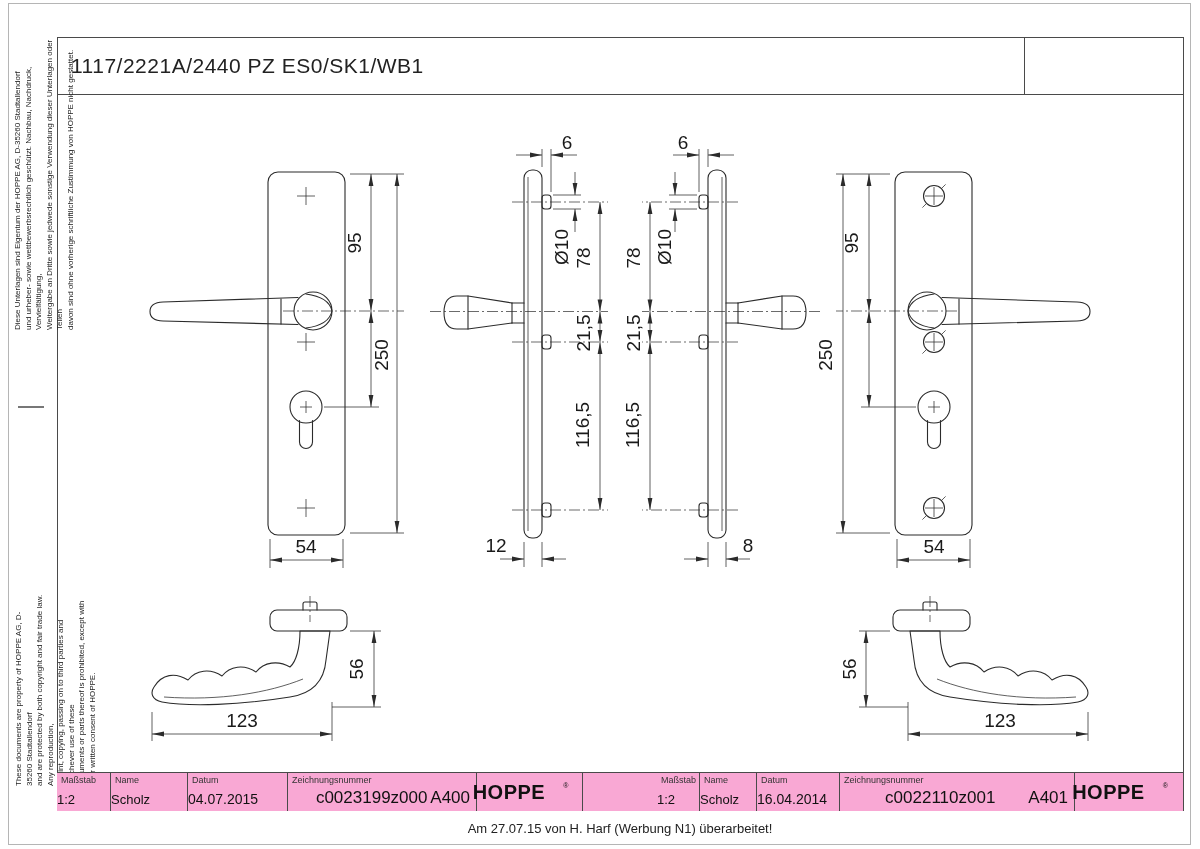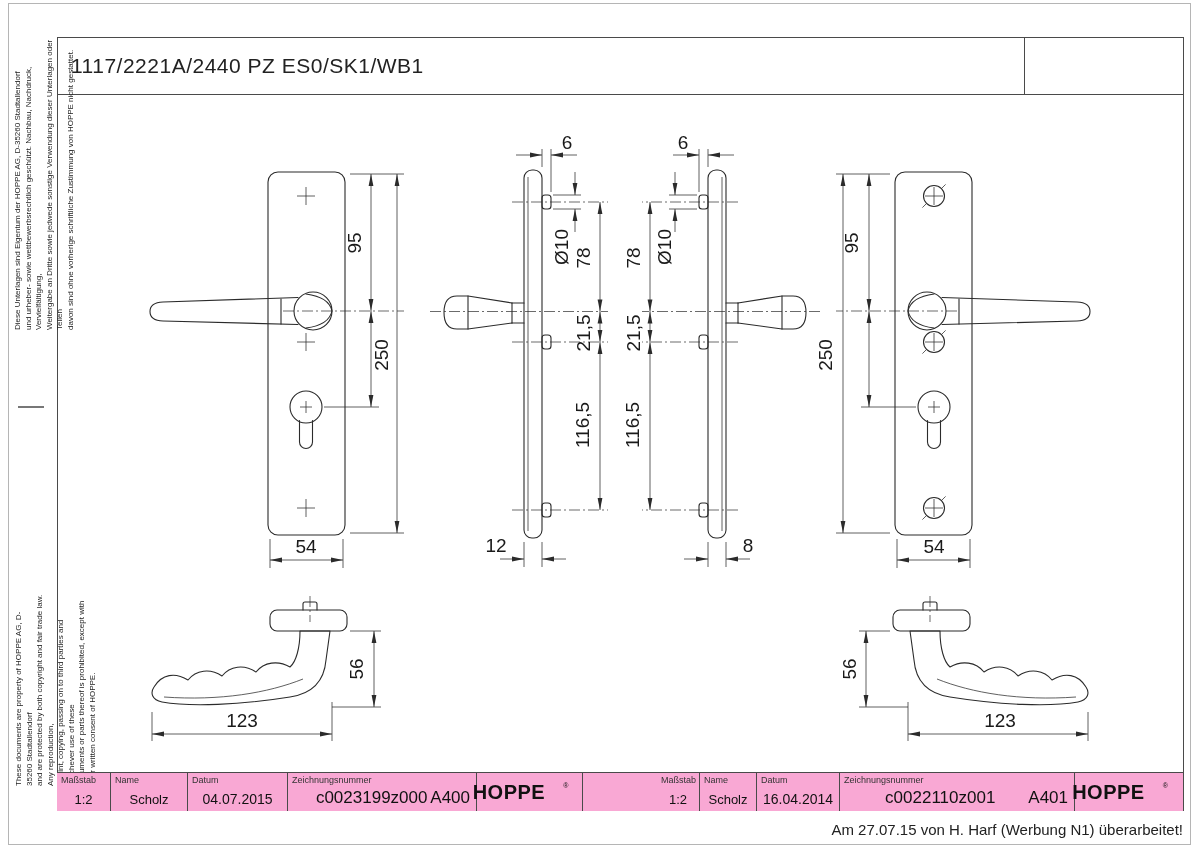--- a/index.html
+++ b/index.html
@@ -15,28 +15,28 @@
   .title-spare{position:absolute;left:1024px;top:37px;width:160px;height:58px;
        border:1px solid #4a4a4a;box-sizing:border-box;background:#fff;}
   .vtext{position:absolute;transform-origin:0 0;transform:rotate(-90deg);
        font-size:8px;line-height:10.5px;color:#222;white-space:pre-line;}
   .fold-mark{position:absolute;left:18px;top:406px;width:26px;height:2px;background:#777;}
   .tblock{position:absolute;top:772px;height:39px;border-top:1px solid #4a4a4a;
        display:flex;box-sizing:border-box;background:#f9a8d4;}
   .cell{border-right:1px solid #4a4a4a;position:relative;box-sizing:border-box;height:100%;}
   .cell:last-child{border-right:none;}
   .cl-label{position:absolute;top:2px;left:4px;font-size:9px;color:#333;white-space:nowrap;}
-  .cl-value{position:absolute;bottom:4px;left:0;width:100%;text-align:center;font-size:13px;color:#111;}
+  .cl-value{position:absolute;bottom:4px;left:0;width:100%;text-align:left;font-size:13px;color:#111;}
   .num-val{position:absolute;bottom:3px;left:16px;width:72%;text-align:center;font-size:17px;color:#111;}
   .sheet-val{position:absolute;bottom:3px;right:6px;font-size:17px;color:#111;}
   .hoppe{display:flex;align-items:center;justify-content:center;height:100%;gap:18px;}
   .hoppe .word{font-weight:bold;font-size:20px;letter-spacing:.5px;color:#111;}
   .hoppe .reg{font-size:7px;vertical-align:top;position:relative;top:-7px;color:#111;}
-  .footer-note{position:absolute;left:57px;top:821px;width:1126px;text-align:right;
-       font-size:15px;color:#222;}
+  .footer-note{position:absolute;left:57px;top:821px;width:1126px;text-align:center;
+       font-size:13px;color:#222;}
   svg .ln{stroke:#2b2b2b;stroke-width:1.1;fill:none;stroke-linejoin:round;stroke-linecap:round;}
   svg .thin{stroke:#2b2b2b;stroke-width:.75;fill:none;}
   svg .cl{stroke:#2b2b2b;stroke-width:.7;fill:none;stroke-dasharray:11 3 2 3;}
   svg text.dim{font-family:"Liberation Sans",sans-serif;font-size:19px;fill:#1a1a1a;text-anchor:middle;}
 </style>
 </head>
 <body>
 
 <div class="sheet-border"></div>
 <div class="frame"></div>

